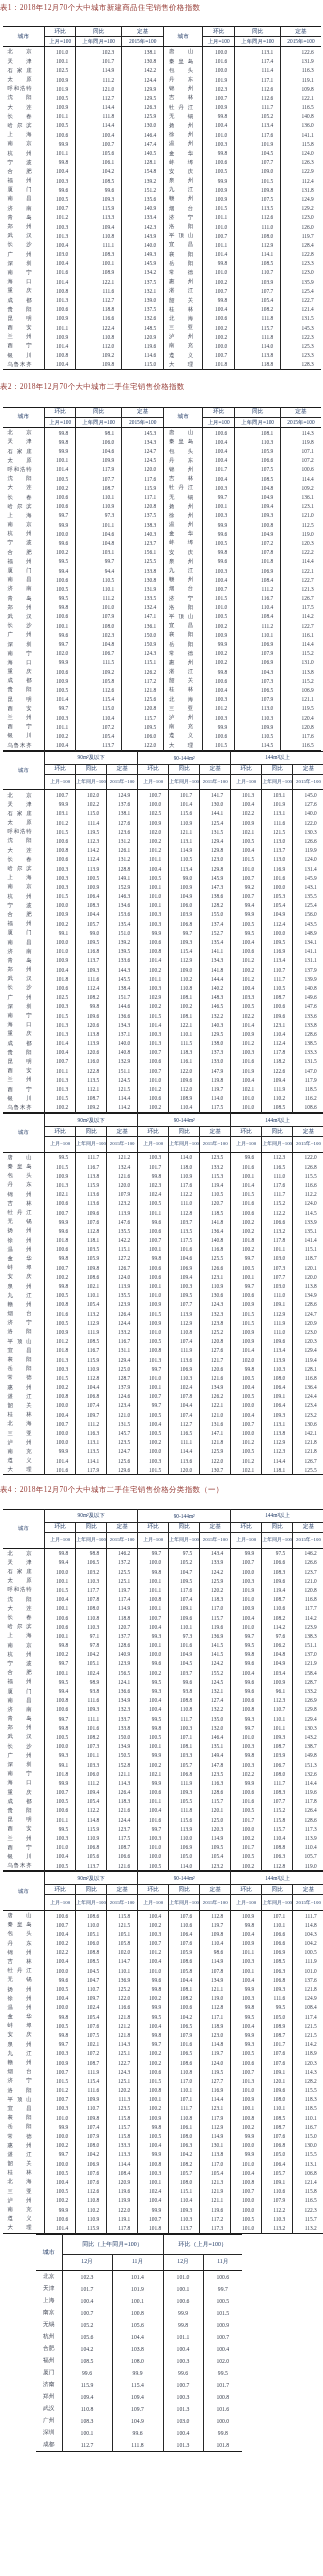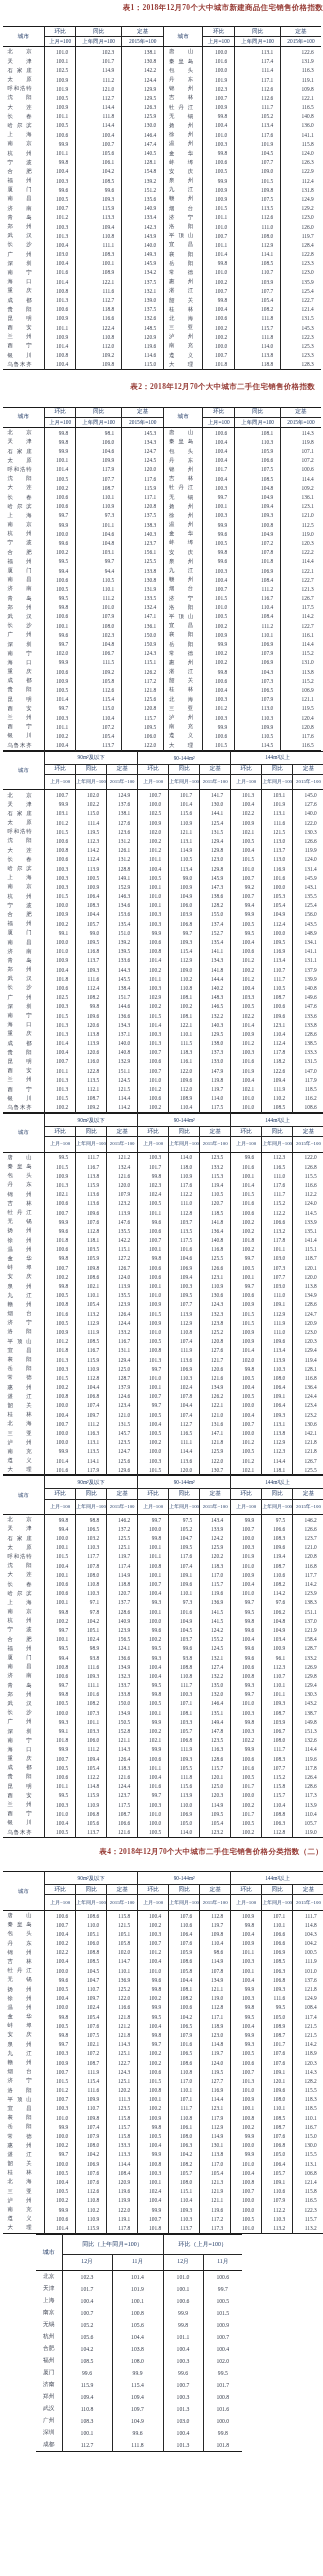--- a/index.html
+++ b/index.html
@@ -3,25 +3,25 @@
 <meta charset="utf-8">
 <style>
   html,body{margin:0;padding:0;}
   body{
     width:323px;height:2576px;overflow:hidden;background:#ffffff;
     font-family:"Liberation Serif","DejaVu Serif",serif;
     -webkit-font-smoothing:antialiased;
   }
   .page{padding-top:3.2px;}
   .sec-title{
-    text-align:right;font-weight:bold;font-size:7.5px;line-height:10.8px;
+    text-align:left;font-weight:normal;font-size:7.5px;line-height:10.8px;
     color:var(--title,#973c36);letter-spacing:0.3px;
   }
   .mt1{margin:0 0 12px 0;}
-  .mt{margin:12px 8px 14px 0;padding-left:46px;}
+  .mt{margin:12px 8px 14px 0;}
   .mt34{margin:13px 0 15px 0;}
   .mt34b{margin:9.7px 0 13px 0;}
   .mt5{margin:8.6px 0 7.5px 0;}
 
   table{border-collapse:collapse;table-layout:fixed;
         border-top:1.1px solid #1a1a1a;border-bottom:1.1px solid #1a1a1a;}
   .t12,.t34{width:318px;margin-left:2.7px;}
   .t5{width:206px;margin-left:36px;}
 
   th{font-weight:normal;color:var(--header,#1f3864);padding:0;}
@@ -1771,20 +1771,21 @@
             <td class="num">130.7</td>
             <td class="num">102.1</td>
             <td class="num">118.1</td>
             <td class="num">125.5</td>
           </tr>
         </tbody>
     </table>
   </section>
 
   <section>
+    <div class="sec-title mt34b">表4：2018年12月70个大中城市二手住宅销售价格分类指数（一）</div>
     <table class="t34">
       <colgroup>
         <col style="width:42px">
           <col style="width:31px">
           <col style="width:31px">
           <col style="width:31px">
         <col style="width:31px">
           <col style="width:31px">
           <col style="width:31px">
         <col style="width:31px">
@@ -2240,21 +2241,20 @@
             <td class="num">123.2</td>
             <td class="num">100.2</td>
             <td class="num">112.8</td>
             <td class="num">119.0</td>
           </tr>
         </tbody>
     </table>
   </section>
 
   <section>
-    <div class="sec-title mt34b">表4：2018年12月70个大中城市二手住宅销售价格分类指数（二）</div>
     <table class="t34">
       <colgroup>
         <col style="width:42px">
           <col style="width:31px">
           <col style="width:31px">
           <col style="width:31px">
         <col style="width:31px">
           <col style="width:31px">
           <col style="width:31px">
         <col style="width:31px">

